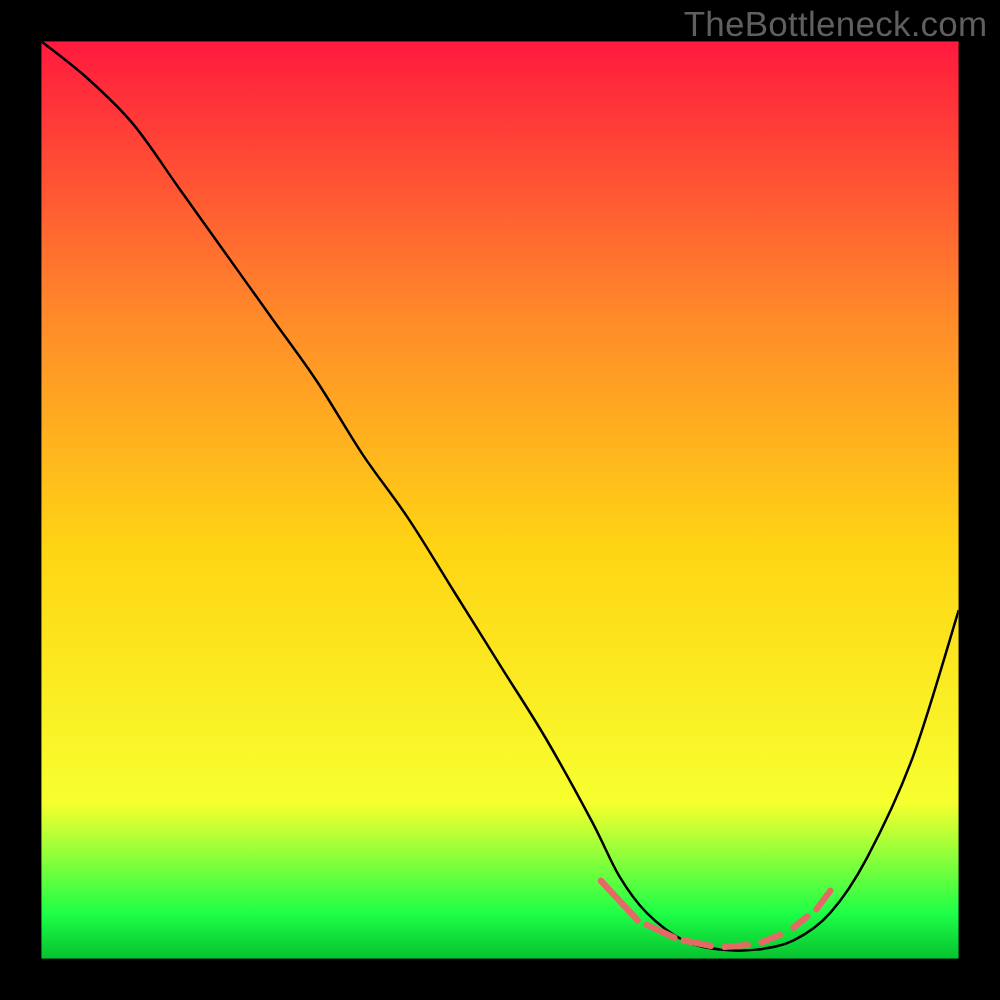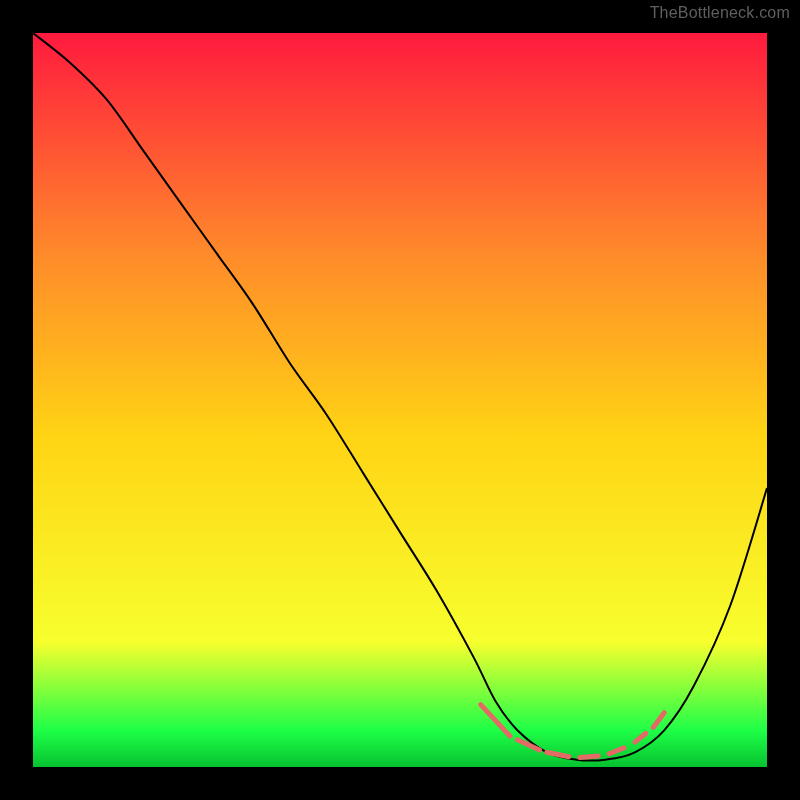--- a/index.html
+++ b/index.html
@@ -15,21 +15,21 @@
     position: relative;
     width: 800px;
     height: 800px;
     background: #000;
   }
   .watermark {
     position: absolute;
     top: 4px;
     right: 10px;
     color: #5f5f5f;
-    font-size: 16px;
+    font-size: 28px;
     font-weight: 500;
     letter-spacing: 0.2px;
   }
   .plot-wrapper {
     position: absolute;
     left: 33px;
     top: 33px;
     width: 734px;
     height: 734px;
   }

